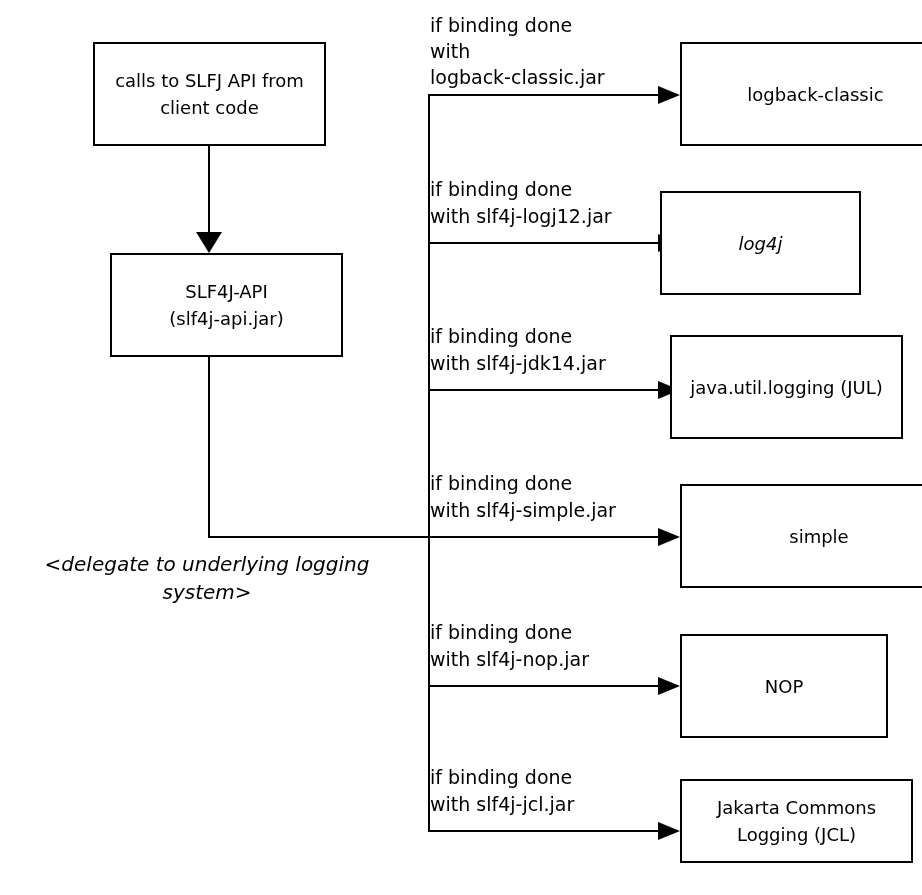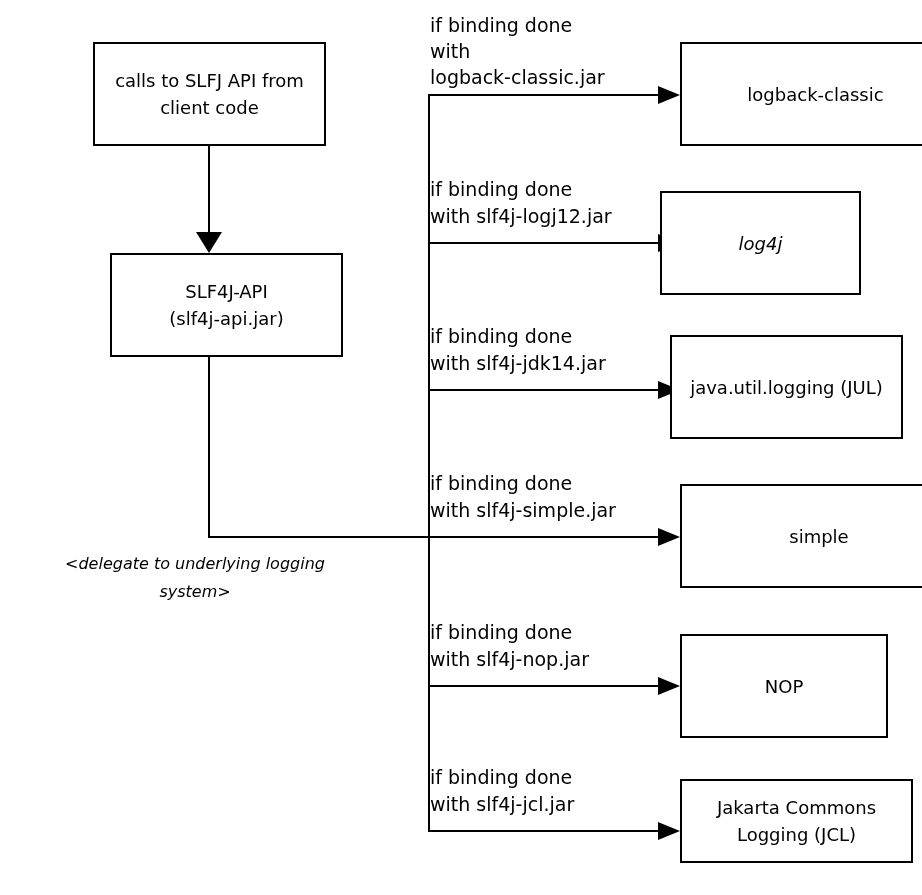--- a/index.html
+++ b/index.html
@@ -56,25 +56,25 @@
     text-align: left;
     white-space: pre;
     font-size: 19px;
     line-height: 27px;
   }
   .edge-label.three-line {
     line-height: 26px;
   }
   .note {
     position: absolute;
-    left: 6px;
+    left: 18px;
     top: 550px;
     width: 378px;
     font-style: italic;
-    font-size: 16px;
+    font-size: 20px;
     line-height: 28px;
     text-align: center;
     white-space: pre;
   }
 </style>
 </head>
 <body>
 
 <div class="canvas">
 

